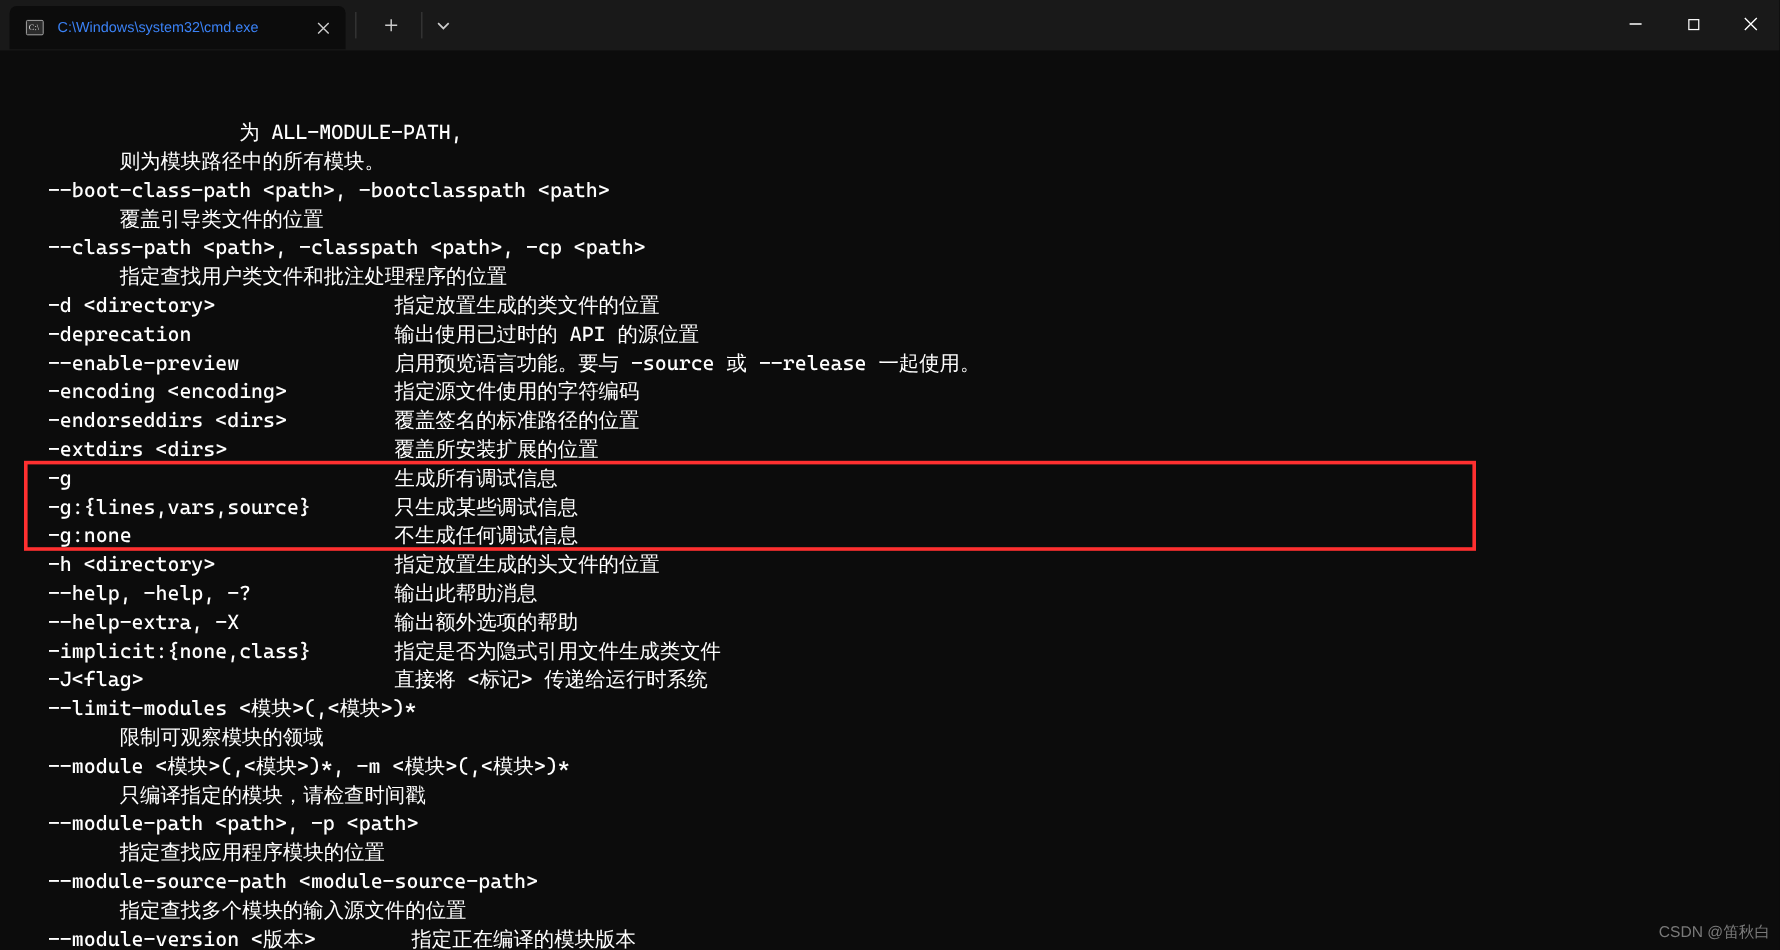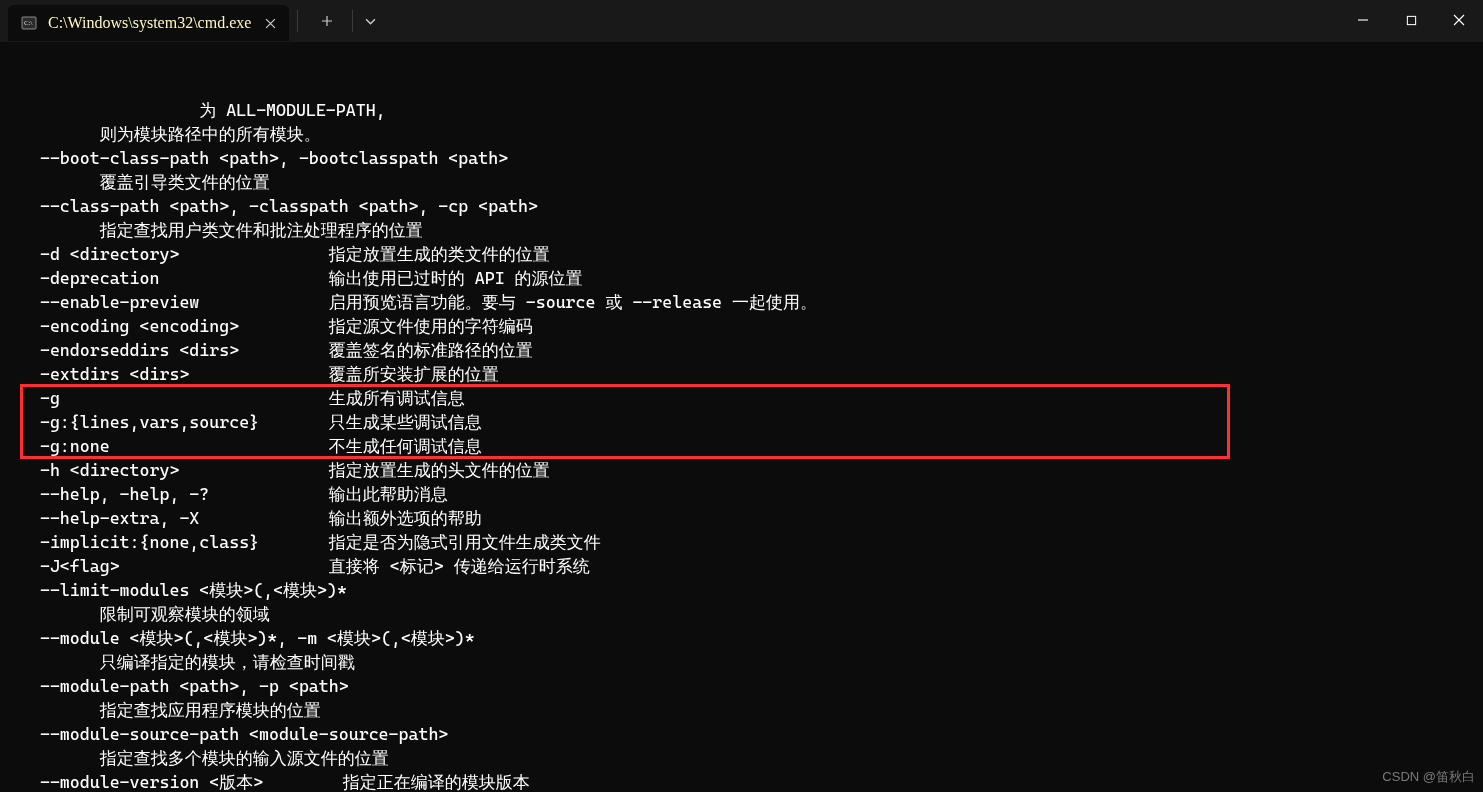--- a/index.html
+++ b/index.html
@@ -42,26 +42,26 @@
       width: 18px; height: 18px;
       display: flex;
       align-items: center;
       justify-content: center;
     }
 
     .tab-icon svg { fill: #cccccc; }
 
     .tab-title {
       flex: 1;
-      font-size: 16px;
-      color: #fef9c3;
+      font-size: 12px;
+      color: #3b82f6;
       white-space: nowrap;
       overflow: hidden;
       text-overflow: ellipsis;
-      font-family: Liberation Serif, serif;
+      font-family: Liberation Sans, sans-serif;
     }
 
     .tab-close {
       width: 18px; height: 18px;
       display: flex;
       align-items: center;
       justify-content: center;
       cursor: pointer;
       font-size: 12px;
       color: #cccccc;

